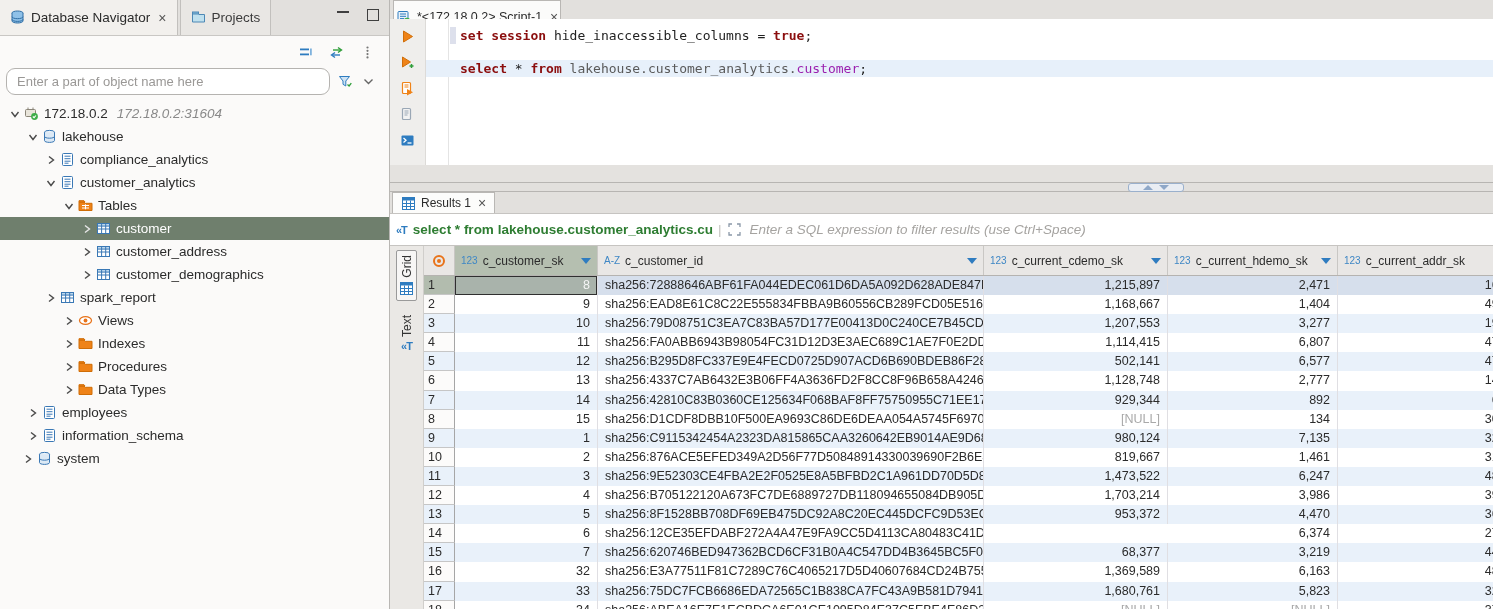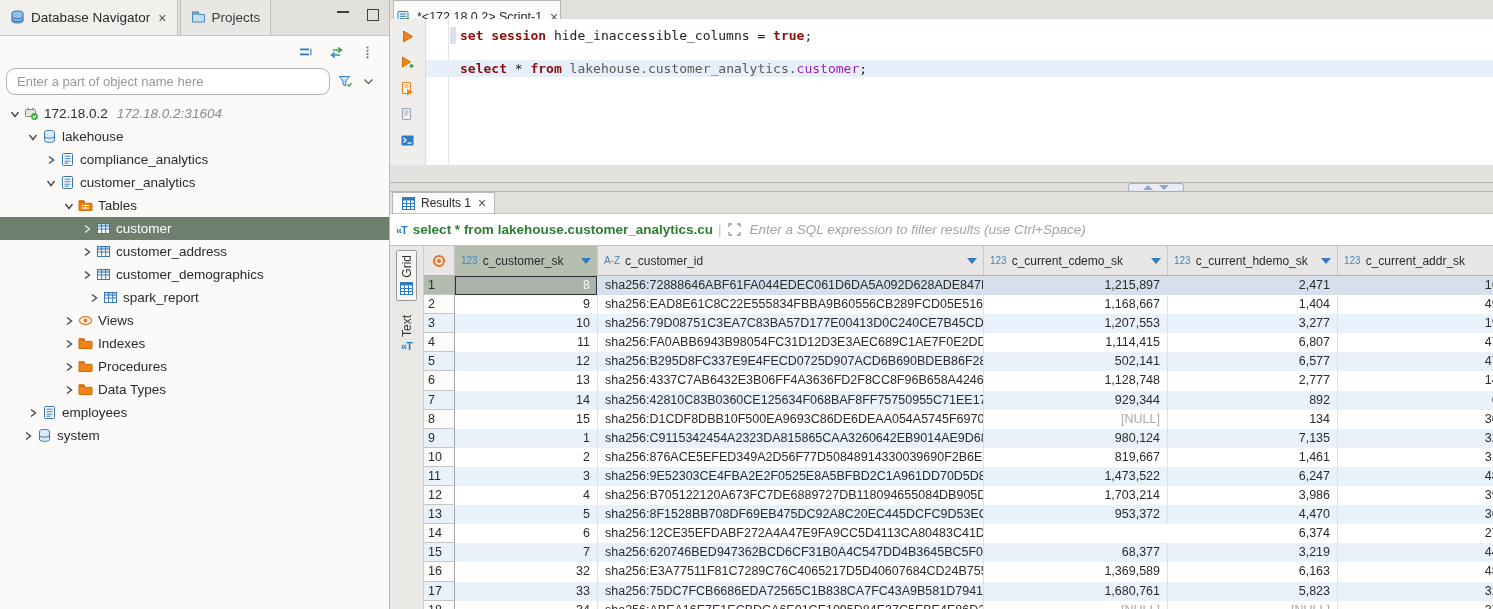--- a/index.html
+++ b/index.html
@@ -278,21 +278,21 @@
           </span>
           <span class="tree-icon">
             <svg width="15" height="15" viewBox="0 0 15 15" xmlns="http://www.w3.org/2000/svg">
               <rect x="1.5" y="2.5" width="12" height="10" fill="#fff" stroke="#3a78b5"></rect>
               <rect x="1.5" y="2.5" width="12" height="2.6" fill="#bcd8ee" stroke="#3a78b5"></rect>
               <path d="M1.5 8h12M5.6 2.5v10M9.7 2.5v10" stroke="#3a78b5"></path>
             </svg>
           </span>
           <span>customer_demographics</span>
         </div>
-        <div class="tree-row" style="padding-left: 87px;">
+        <div class="tree-row" style="padding-left: 44px;">
           <span class="tree-arrow ">
             <svg width="10" height="10" viewBox="0 0 10 10">
               <polyline points="3,1.5 7.5,5 3,8.5" stroke="#4a4a4a" stroke-width="1.4" fill="none"></polyline>
             </svg>
           </span>
           <span class="tree-icon">
             <svg width="15" height="15" viewBox="0 0 15 15" xmlns="http://www.w3.org/2000/svg">
               <rect x="1.5" y="2.5" width="12" height="10" fill="#fff" stroke="#3a78b5"></rect>
               <rect x="1.5" y="2.5" width="12" height="2.6" fill="#bcd8ee" stroke="#3a78b5"></rect>
               <path d="M1.5 8h12M5.6 2.5v10M9.7 2.5v10" stroke="#3a78b5"></path>
@@ -362,20 +362,34 @@
               <polyline points="3,1.5 7.5,5 3,8.5" stroke="#4a4a4a" stroke-width="1.4" fill="none"></polyline>
             </svg>
           </span>
           <span class="tree-icon">
             <svg width="15" height="15" viewBox="0 0 15 15" xmlns="http://www.w3.org/2000/svg">
               <rect x="2.5" y="1.5" width="10" height="12" rx="1" fill="#fff" stroke="#3a78b5"></rect>
               <path d="M4.5 4.2h6M4.5 6.7h6M4.5 9.2h6M4.5 11.2h4" stroke="#3a78b5"></path>
             </svg>
           </span>
           <span>employees</span>
+        </div>
+        <div class="tree-row" style="padding-left: 26px;">
+          <span class="tree-arrow ">
+            <svg width="10" height="10" viewBox="0 0 10 10">
+              <polyline points="3,1.5 7.5,5 3,8.5" stroke="#4a4a4a" stroke-width="1.4" fill="none"></polyline>
+            </svg>
+          </span>
+          <span class="tree-icon">
+            <svg width="15" height="15" viewBox="0 0 15 15" xmlns="http://www.w3.org/2000/svg">
+              <rect x="2.5" y="1.5" width="10" height="12" rx="1" fill="#fff" stroke="#3a78b5"></rect>
+              <path d="M4.5 4.2h6M4.5 6.7h6M4.5 9.2h6M4.5 11.2h4" stroke="#3a78b5"></path>
+            </svg>
+          </span>
+          <span>information_schema</span>
         </div>
         <div class="tree-row" style="padding-left: 21px;">
           <span class="tree-arrow ">
             <svg width="10" height="10" viewBox="0 0 10 10">
               <polyline points="3,1.5 7.5,5 3,8.5" stroke="#4a4a4a" stroke-width="1.4" fill="none"></polyline>
             </svg>
           </span>
           <span class="tree-icon">
             <svg width="15" height="15" viewBox="0 0 15 15" xmlns="http://www.w3.org/2000/svg">
               <ellipse cx="7.5" cy="3.2" rx="5" ry="1.8" fill="#eaf3fb" stroke="#3a78b5"></ellipse>

